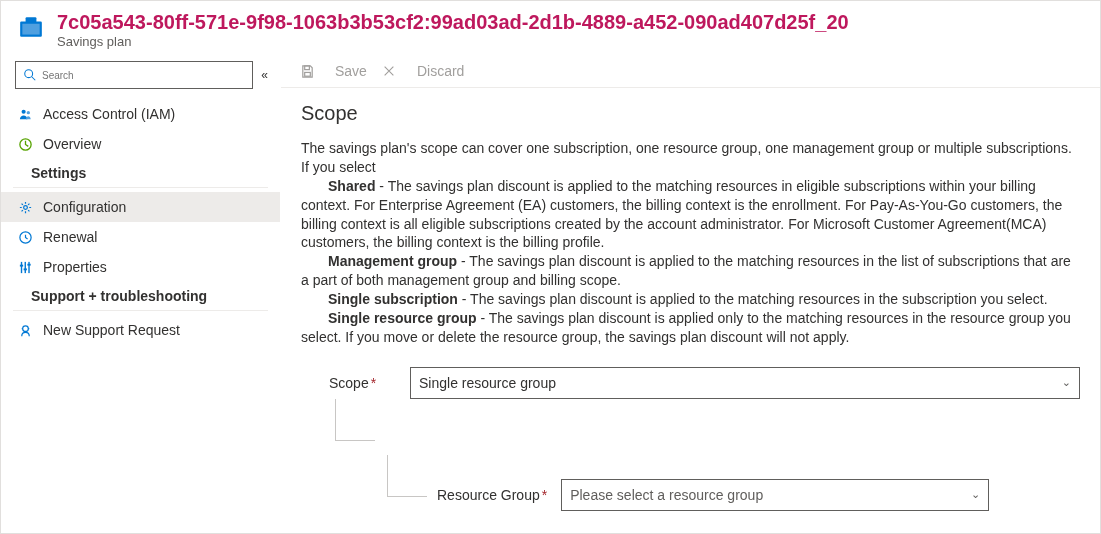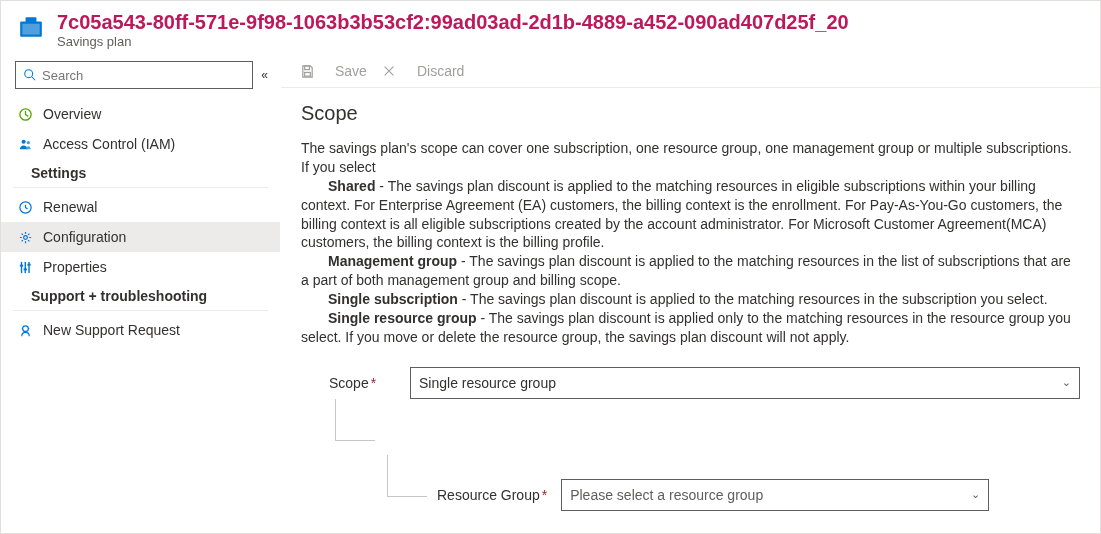--- a/index.html
+++ b/index.html
@@ -7,21 +7,21 @@
     .container { display: flex; flex-direction: column; height: 100%; }
     .header { display: flex; align-items: flex-start; gap: 12px; padding: 10px 16px 6px 16px; }
     .header-icon { width: 28px; height: 28px; display: flex; align-items: center; justify-content: center; margin-top: 2px;}
     .header-text { display: flex; flex-direction: column; overflow: hidden;}
     .header-title { font-size: 20px; font-weight: 600; color: #be185d; white-space: nowrap; overflow: hidden; text-overflow: ellipsis; }
     .header-subtitle { font-size: 13px; color: #605e5c; }
     .body { display: flex; flex: 1; overflow: hidden; }
     .sidebar { width: 280px; padding: 6px 0; border-right: 1px solid transparent; flex-shrink: 0;}
     .search-row { display: flex; align-items: center; padding: 0 12px 10px 14px; gap: 8px;}
     .search-box { flex: 1; display: flex; align-items: center; border: 1px solid #605e5c; height: 28px; padding: 0 6px; gap: 4px;}
-    .search-box input { border: none; outline: none; flex: 1; font-size: 13px; }
+    .search-box input { border: none; outline: none; flex: 1; font-size: 10px; }
     .collapse { color: #323130; cursor: pointer; font-size: 12px;}
     .nav-group-label { font-size: 14px; font-weight: 600; padding: 6px 14px 4px 30px; color: #323130;}
     .nav-hr { border: none; border-top: 1px solid #edebe9; margin: 2px 12px 4px 12px;}
     .nav-item { display: flex; align-items: center; gap: 10px; padding: 7px 14px 7px 16px; cursor: pointer; font-size: 14px; color: #323130;}
     .nav-item.selected { background: #edebe9; }
     .nav-icon { width: 16px; height: 16px; display: inline-flex; align-items: center; justify-content: center; flex-shrink: 0;}
     .main { flex: 1; display: flex; flex-direction: column; overflow: hidden;}
     .toolbar { display: flex; align-items: center; gap: 14px; padding: 8px 18px; color: #a19f9d;}
     .toolbar-btn { display: flex; align-items: center; gap: 20px; font-size: 14px; color: #a19f9d; cursor: not-allowed;}
     .toolbar-hr { border: none; border-top: 1px solid #edebe9; margin: 0 0 10px 0;}
@@ -70,57 +70,57 @@
               </svg>
           </span>
           <input placeholder="Search" style="">
         </div>
         <span class="collapse">«</span>
       </div>
 
       <div class="nav-item">
         <span class="nav-icon">
           <svg viewBox="0 0 16 16" width="15" height="15">
-              <circle cx="8" cy="8" r="6" stroke="#57a300" stroke-width="1.4" fill="none"></circle>
-              <path d="M8 4v4l3 2" stroke="#57a300" stroke-width="1.4" fill="none"></path>
-            </svg>
-        </span>
-        <span>Overview</span>
-      </div>
-      <div class="nav-item">
-        <span class="nav-icon">
-          <svg viewBox="0 0 16 16" width="15" height="15">
               <circle cx="6" cy="5" r="2.2" fill="#0078d4"></circle>
               <path d="M2 13c0-2.5 2-4 4-4s4 1.5 4 4" fill="#0078d4"></path>
               <circle cx="11" cy="6" r="1.8" fill="#50a0e0"></circle>
               <path d="M8.5 13c0-2 1.3-3.2 2.5-3.2s2.5 1.2 2.5 3.2" fill="#50a0e0"></path>
             </svg>
         </span>
         <span>Access Control (IAM)</span>
       </div>
+      <div class="nav-item">
+        <span class="nav-icon">
+          <svg viewBox="0 0 16 16" width="15" height="15">
+              <circle cx="8" cy="8" r="6" stroke="#57a300" stroke-width="1.4" fill="none"></circle>
+              <path d="M8 4v4l3 2" stroke="#57a300" stroke-width="1.4" fill="none"></path>
+            </svg>
+        </span>
+        <span>Overview</span>
+      </div>
 
       <div class="nav-group-label">Settings</div>
       <hr class="nav-hr">
+      <div class="nav-item selected">
+        <span class="nav-icon">
+          <svg viewBox="0 0 16 16" width="15" height="15">
+              <circle cx="8" cy="8" r="2" fill="none" stroke="#0078d4" stroke-width="1.3"></circle>
+              <path d="M8 2v2M8 12v2M2 8h2M12 8h2M3.8 3.8l1.4 1.4M10.8 10.8l1.4 1.4M3.8 12.2l1.4-1.4M10.8 5.2l1.4-1.4" stroke="#0078d4" stroke-width="1.3"></path>
+            </svg>
+        </span>
+        <span>Configuration</span>
+      </div>
       <div class="nav-item">
         <span class="nav-icon">
           <svg viewBox="0 0 16 16" width="15" height="15">
               <circle cx="8" cy="8" r="6" stroke="#0078d4" stroke-width="1.3" fill="none"></circle>
               <path d="M8 5v3l2.2 1.5" stroke="#0078d4" stroke-width="1.3" fill="none"></path>
             </svg>
         </span>
         <span>Renewal</span>
-      </div>
-      <div class="nav-item selected">
-        <span class="nav-icon">
-          <svg viewBox="0 0 16 16" width="15" height="15">
-              <circle cx="8" cy="8" r="2" fill="none" stroke="#0078d4" stroke-width="1.3"></circle>
-              <path d="M8 2v2M8 12v2M2 8h2M12 8h2M3.8 3.8l1.4 1.4M10.8 10.8l1.4 1.4M3.8 12.2l1.4-1.4M10.8 5.2l1.4-1.4" stroke="#0078d4" stroke-width="1.3"></path>
-            </svg>
-        </span>
-        <span>Configuration</span>
       </div>
       <div class="nav-item">
         <span class="nav-icon">
           <svg viewBox="0 0 16 16" width="15" height="15">
               <rect x="3" y="2" width="1.5" height="12" fill="#0078d4"></rect>
               <rect x="7" y="2" width="1.5" height="12" fill="#0078d4"></rect>
               <rect x="11" y="2" width="1.5" height="12" fill="#0078d4"></rect>
               <rect x="2" y="5" width="3.5" height="2" fill="#0078d4"></rect>
               <rect x="6" y="9" width="3.5" height="2" fill="#0078d4"></rect>
               <rect x="10" y="4" width="3.5" height="2" fill="#0078d4"></rect>

